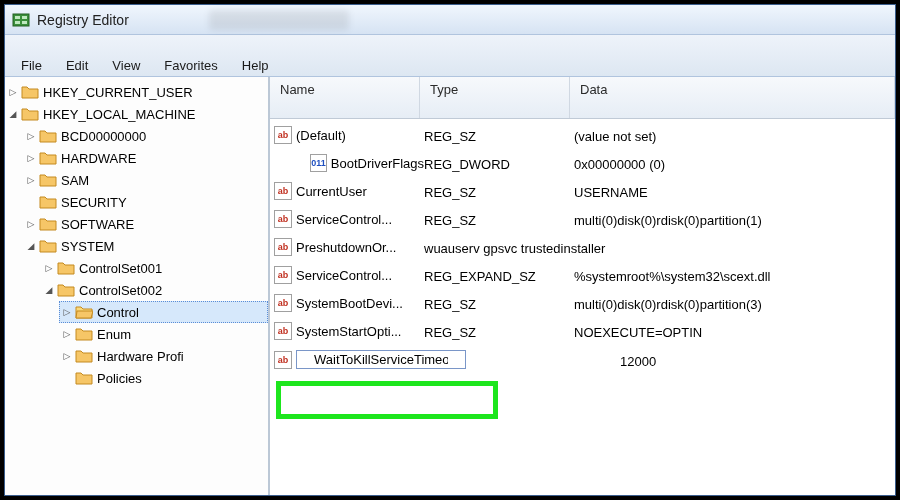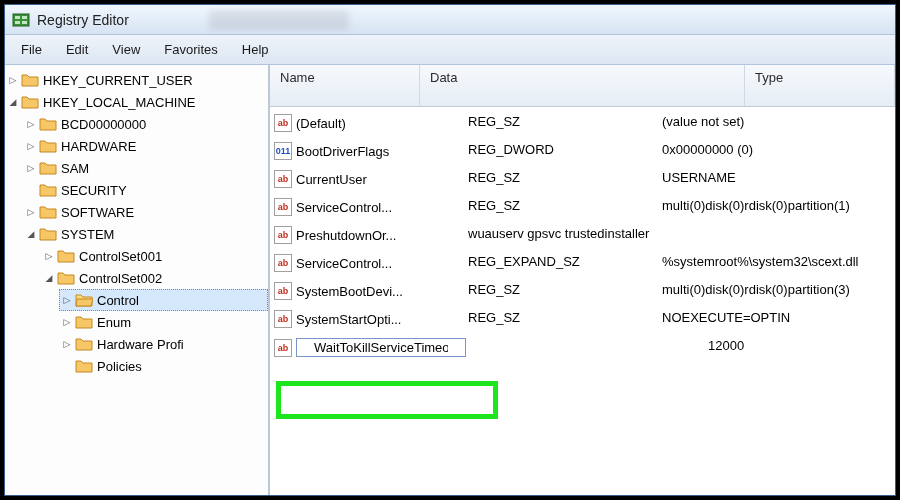--- a/index.html
+++ b/index.html
@@ -2,45 +2,45 @@
 <html><head>
 <meta charset="utf-8">
 <style>
 * { box-sizing: border-box; margin: 0; padding: 0; }
 body { font-family: "Segoe UI", Tahoma, sans-serif; font-size: 13px; background: #000; width: 900px; height: 500px; overflow: hidden; position: relative; }
 .window { position: absolute; left: 4px; top: 4px; right: 4px; bottom: 4px; background: #e8eef5; border: 1px solid #3a5d8c; display: flex; flex-direction: column; }
 .titlebar { height: 30px; background: linear-gradient(#f0f6fd, #d6e3f3); display: flex; align-items: center; padding: 0 6px; border-bottom: 1px solid #b0c4de; }
 .titlebar-icon { width: 20px; height: 20px; margin-right: 6px; }
 .titlebar-text { font-size: 14px; color: #222; }
 .titlebar-blur { margin-left: 80px; width: 140px; height: 20px; background: rgba(0,0,0,0.08); border-radius: 4px; filter: blur(3px); }
-.menubar { height: 30px; background: linear-gradient(#eef3fa, #dde7f2); display: flex; align-items: center; padding: 0 6px; gap: 4px; border-bottom: 1px solid #b0c4de; }
+.menubar { height: 42px; background: linear-gradient(#eef3fa, #dde7f2); display: flex; align-items: flex-end; padding: 0 6px; gap: 4px; border-bottom: 1px solid #b0c4de; }
 .menu-item { padding: 3px 10px; color: #1a1a1a; cursor: default; }
 .content { flex: 1; display: flex; background: #fff; overflow: hidden; }
 .tree-pane { width: 265px; background: #fdfdfd; border-right: 2px solid #bcc8d6; overflow: hidden; padding: 4px 0; }
 .tree { list-style: none; }
 .tree ul { list-style: none; padding-left: 18px; }
 .tree li { position: relative; }
 .tree-row { display: flex; align-items: center; padding: 3px 2px; white-space: nowrap; cursor: default; }
 .tree-row.selected { background: #d6e8fb; border: 1px dotted #5a8dd6; padding: 2px 1px; }
 .expander { width: 12px; height: 12px; display: inline-flex; align-items: center; justify-content: center; margin-right: 2px; font-size: 9px; color: #555; cursor: pointer; }
 .expander.blank { visibility: hidden; }
 .folder-icon { width: 18px; height: 16px; margin-right: 4px; display: inline-block; }
 .folder-icon svg { width: 18px; height: 16px; }
 .list-pane { flex: 1; background: #fff; overflow: hidden; }
 .list-header { display: flex; height: 42px; background: linear-gradient(#f7f9fc, #e6edf5); border-bottom: 1px solid #c0cad6; }
 .list-header-cell { padding: 5px 10px; border-right: 1px solid #d0d8e2; color: #2a2a2a; font-size: 13px; }
 .col-name { width: 150px; }
 .col-type { width: 150px; }
 .col-data { flex: 1; }
 .list-body { padding: 2px 0; }
-.list-row { display: flex; align-items: flex-start; padding: 5px 4px; gap: 44px; }
+.list-row { display: flex; align-items: flex-end; padding: 5px 4px; }
 .list-row .col-name { display: flex; align-items: center; }
 .value-icon { width: 18px; height: 18px; margin-right: 4px; display: inline-flex; align-items: center; justify-content: center; border: 1px solid #a0a0a0; background: #fff; font-size: 9px; font-weight: bold; }
 .value-icon.string { color: #c03020; }
-.value-icon.binary { color: #2050c0; }
+.value-icon.binary { color: #2050c0; margin-left: 36px; }
 .highlight-box { position: absolute; border: 5px solid #1de61d; pointer-events: none; }
 .edit-field { border: 1px solid #7a96c8; background: #fff; padding: 1px 17px; font-family: inherit; font-size: inherit; width: 170px; margin-right: 4px; }
 .watermark { position: absolute; right: 10px; bottom: 12px; display: flex; align-items: center; color: #fff; opacity: 0.9; }
 .watermark-logo { width: 42px; height: 38px; margin-right: 6px; }
 .watermark-text { display: flex; flex-direction: column; line-height: 1.1; }
 .wm-cn { font-size: 18px; font-weight: bold; }
 .wm-url { font-size: 12px; letter-spacing: 0.5px; }
 </style>
 </head>
 <body>
@@ -205,22 +205,22 @@
               </ul>
             </li>
           </ul>
         </li>
       </ul>
     </div>
 
     <div class="list-pane">
       <div class="list-header">
         <div class="list-header-cell col-name">Name</div>
+        <div class="list-header-cell col-type">Type</div>
         <div class="list-header-cell col-data">Data</div>
-        <div class="list-header-cell col-type">Type</div>
       </div>
       <div class="list-body" id="list-body">
           <div class="list-row">
             <div class="col-name">
               <span class="value-icon string">ab</span>
               <span>(Default)</span>
             </div>
             <div class="col-type">REG_SZ</div>
             <div class="col-data">(value not set)</div>
           </div>

